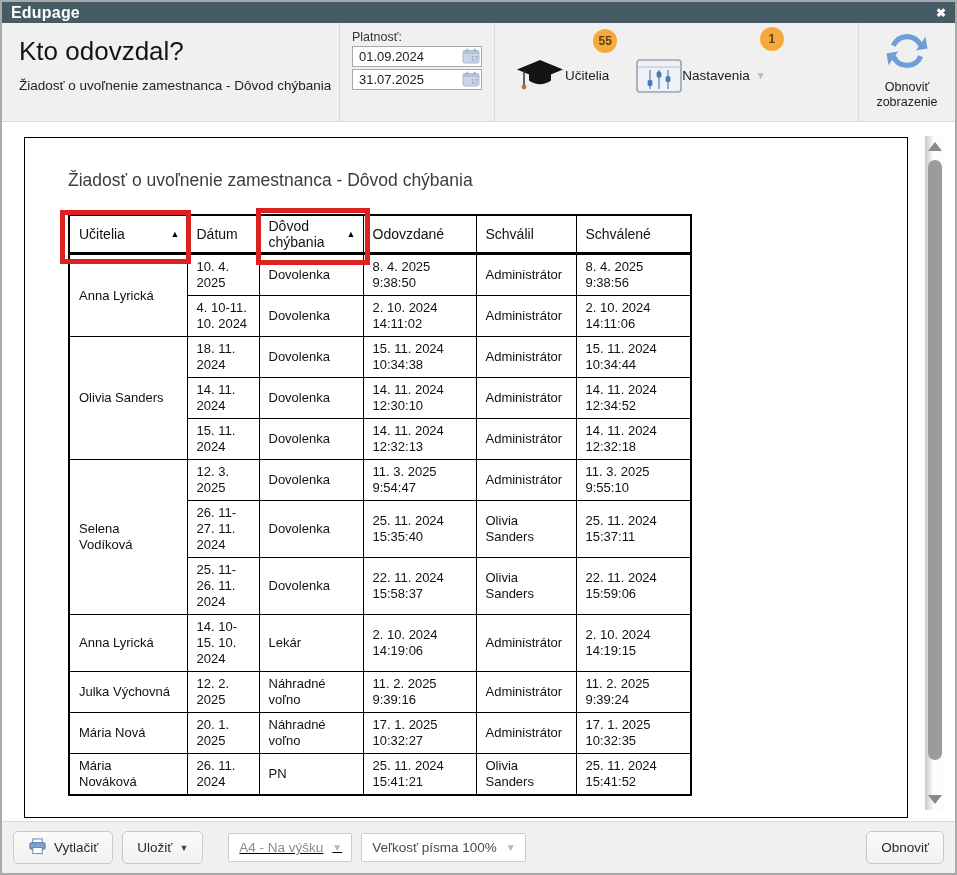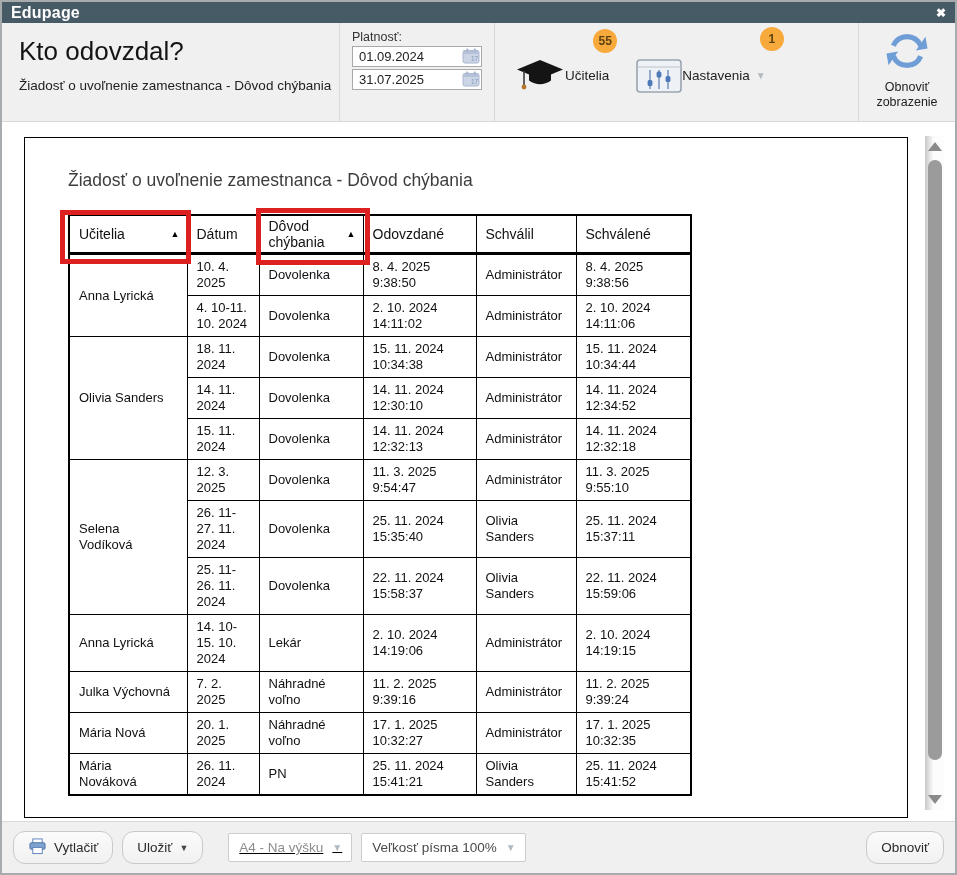--- a/index.html
+++ b/index.html
@@ -93,21 +93,21 @@
   .vs-thumb{
     position:absolute; left:3px; top:24px; width:14px; height:600px;
     background:#9b9b9b; border-radius:7px; cursor:grab;
   }
   
   .footer{
     height:52px; background:#f0f0f1; border-top:1px solid #d9d9d9;
     display:flex; align-items:center; padding:0 11px; gap:9px; flex:0 0 auto;
   }
   .btn{
-    background:linear-gradient(#fbfbfb,#f1f1f1); border:1px solid #c9c9c9; border-radius:12px;
+    background:linear-gradient(#fbfbfb,#f1f1f1); border:1px solid #c9c9c9; border-radius:5px;
     font-family:inherit; font-size:13.5px; color:#2a2a2a; padding:0 14px; height:33px;
     display:inline-flex; align-items:center; gap:7px; cursor:pointer; white-space:nowrap;
   }
   .btn .dk-arrow{ font-size:9px; color:#444; }
   .sel{
     background:#fff; border:1px solid #ccc; border-radius:2px; height:29px;
     display:inline-flex; align-items:center; gap:9px; padding:0 9px 0 10px;
     font-size:13.5px; cursor:pointer; white-space:nowrap;
   }
   .sel .sel-text-gray{ color:#8c8c8c; }
@@ -327,21 +327,21 @@
             <tr>
               <td rowspan="1" class="teacher-cell">Anna Lyrická</td>
               <td class="c1">14. 10-15. 10. 2024</td>
               <td class="c2">Lekár</td>
               <td class="c3">2. 10. 2024 14:19:06</td>
               <td class="c4">Administrátor</td>
               <td class="c5">2. 10. 2024 14:19:15</td>
             </tr>
             <tr>
               <td rowspan="1" class="teacher-cell">Julka Výchovná</td>
-              <td class="c1">7. 2. 2025</td>
+              <td class="c1">12. 2. 2025</td>
               <td class="c2">Náhradné voľno</td>
               <td class="c3">11. 2. 2025 9:39:16</td>
               <td class="c4">Administrátor</td>
               <td class="c5">11. 2. 2025 9:39:24</td>
             </tr>
             <tr>
               <td rowspan="1" class="teacher-cell">Mária Nová</td>
               <td class="c1">20. 1. 2025</td>
               <td class="c2">Náhradné voľno</td>
               <td class="c3">17. 1. 2025 10:32:27</td>

